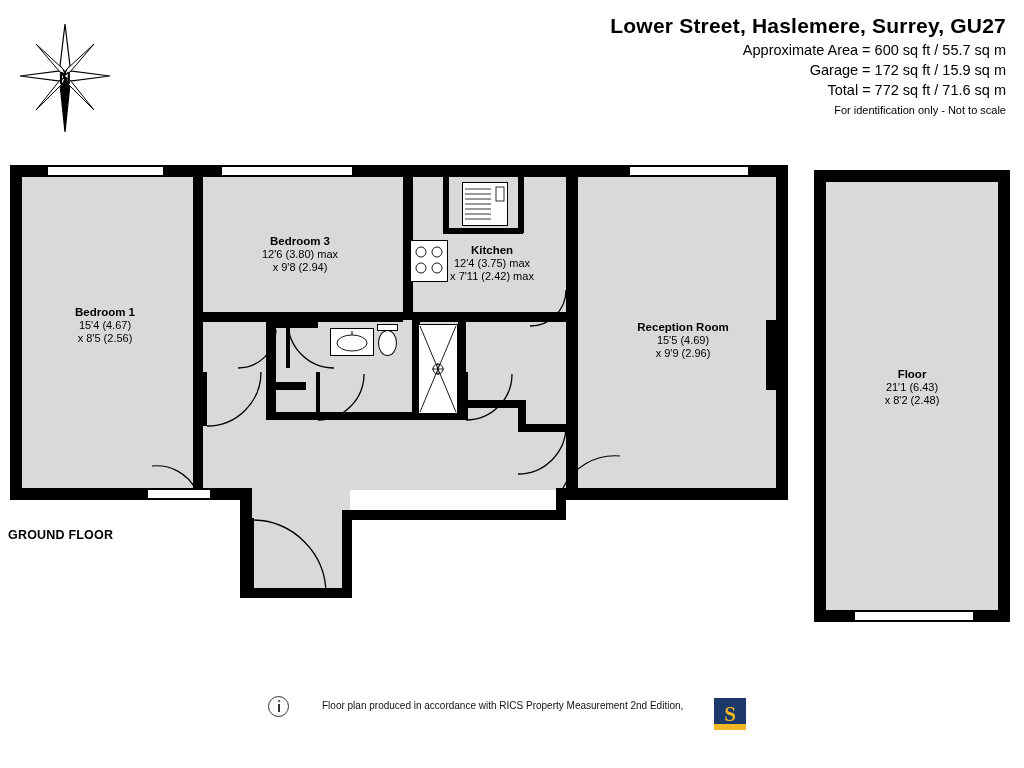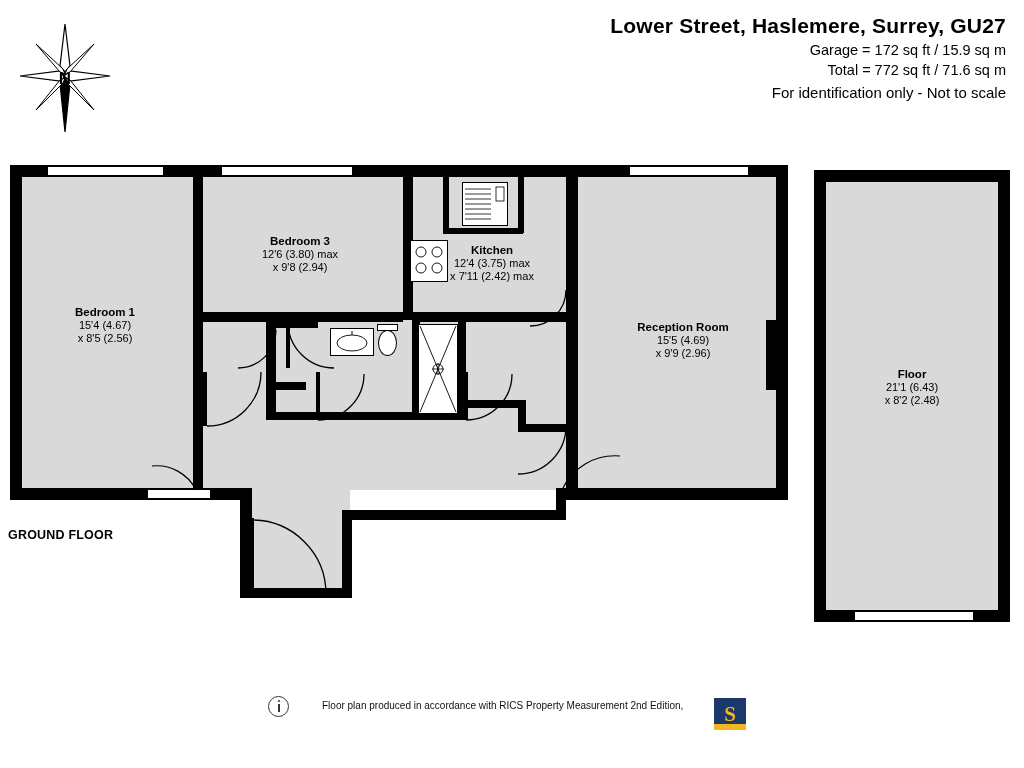--- a/index.html
+++ b/index.html
@@ -28,21 +28,21 @@
     font-weight: bold;
     letter-spacing: 0.2px;
     white-space: nowrap;
   }
   .header-line {
     font-size: 14.5px;
     margin-top: 4px;
     white-space: nowrap;
   }
   .header-note {
-    font-size: 15px;
+    font-size: 11px;
     margin-top: 6px;
     white-space: nowrap;
   }
 
   
   .compass {
     position: absolute;
     left: 18px;
     top: 22px;
     width: 94px;
@@ -179,20 +179,21 @@
     transform: translateX(-50%);
     width: 2px; height: 8px;
     background: #333;
   }
 </style>
 </head>
 <body>
 
 <div class="header">
   <div class="header-title">Lower Street, Haslemere, Surrey, GU27</div>
+  <div class="header-line">Approximate Area = 600 sq ft / 55.7 sq m</div>
   <div class="header-line">Garage = 172 sq ft / 15.9 sq m</div>
   <div class="header-line">Total = 772 sq ft / 71.6 sq m</div>
   <div class="header-note">For identification only - Not to scale</div>
 </div>
 
 <div class="compass">
   <svg width="94" height="112" viewBox="0 0 94 112">
 
     <polygon points="47,2 52,44 47,50 42,44" fill="#ffffff" stroke="#000" stroke-width="1.2"></polygon>
     <polygon points="47,110 52,62 47,55 42,62" fill="#000000" stroke="#000" stroke-width="1.2"></polygon>

